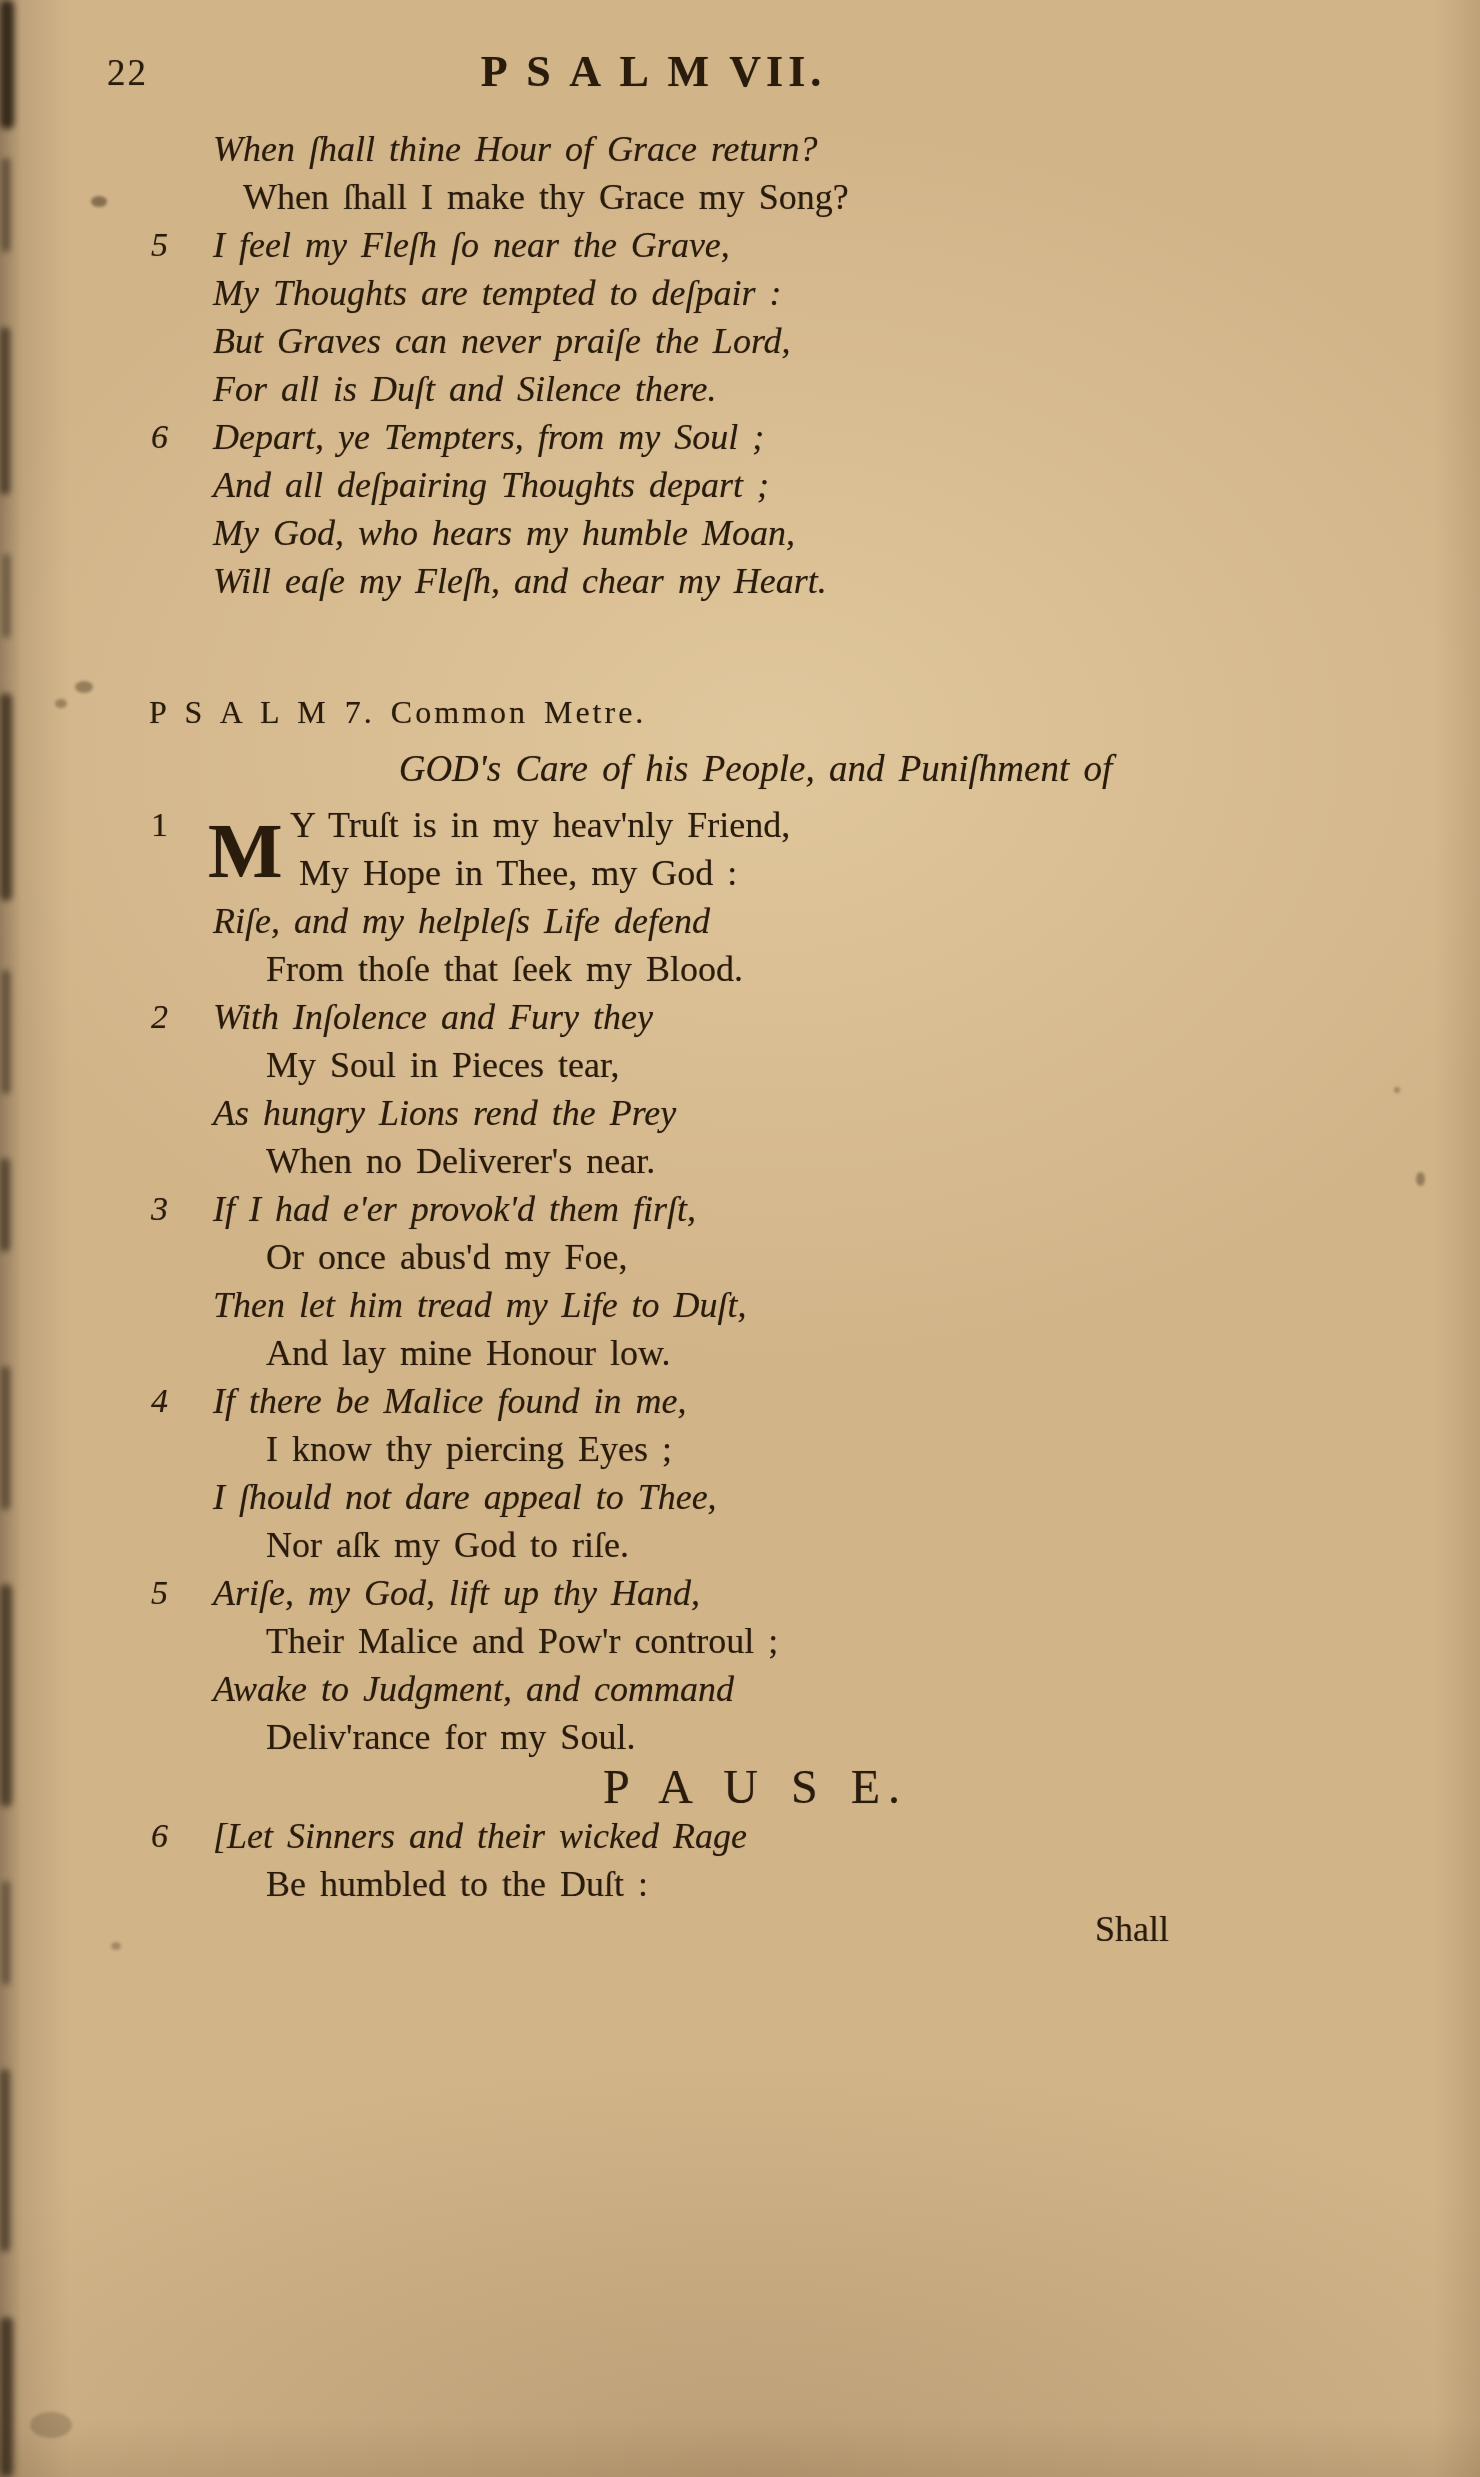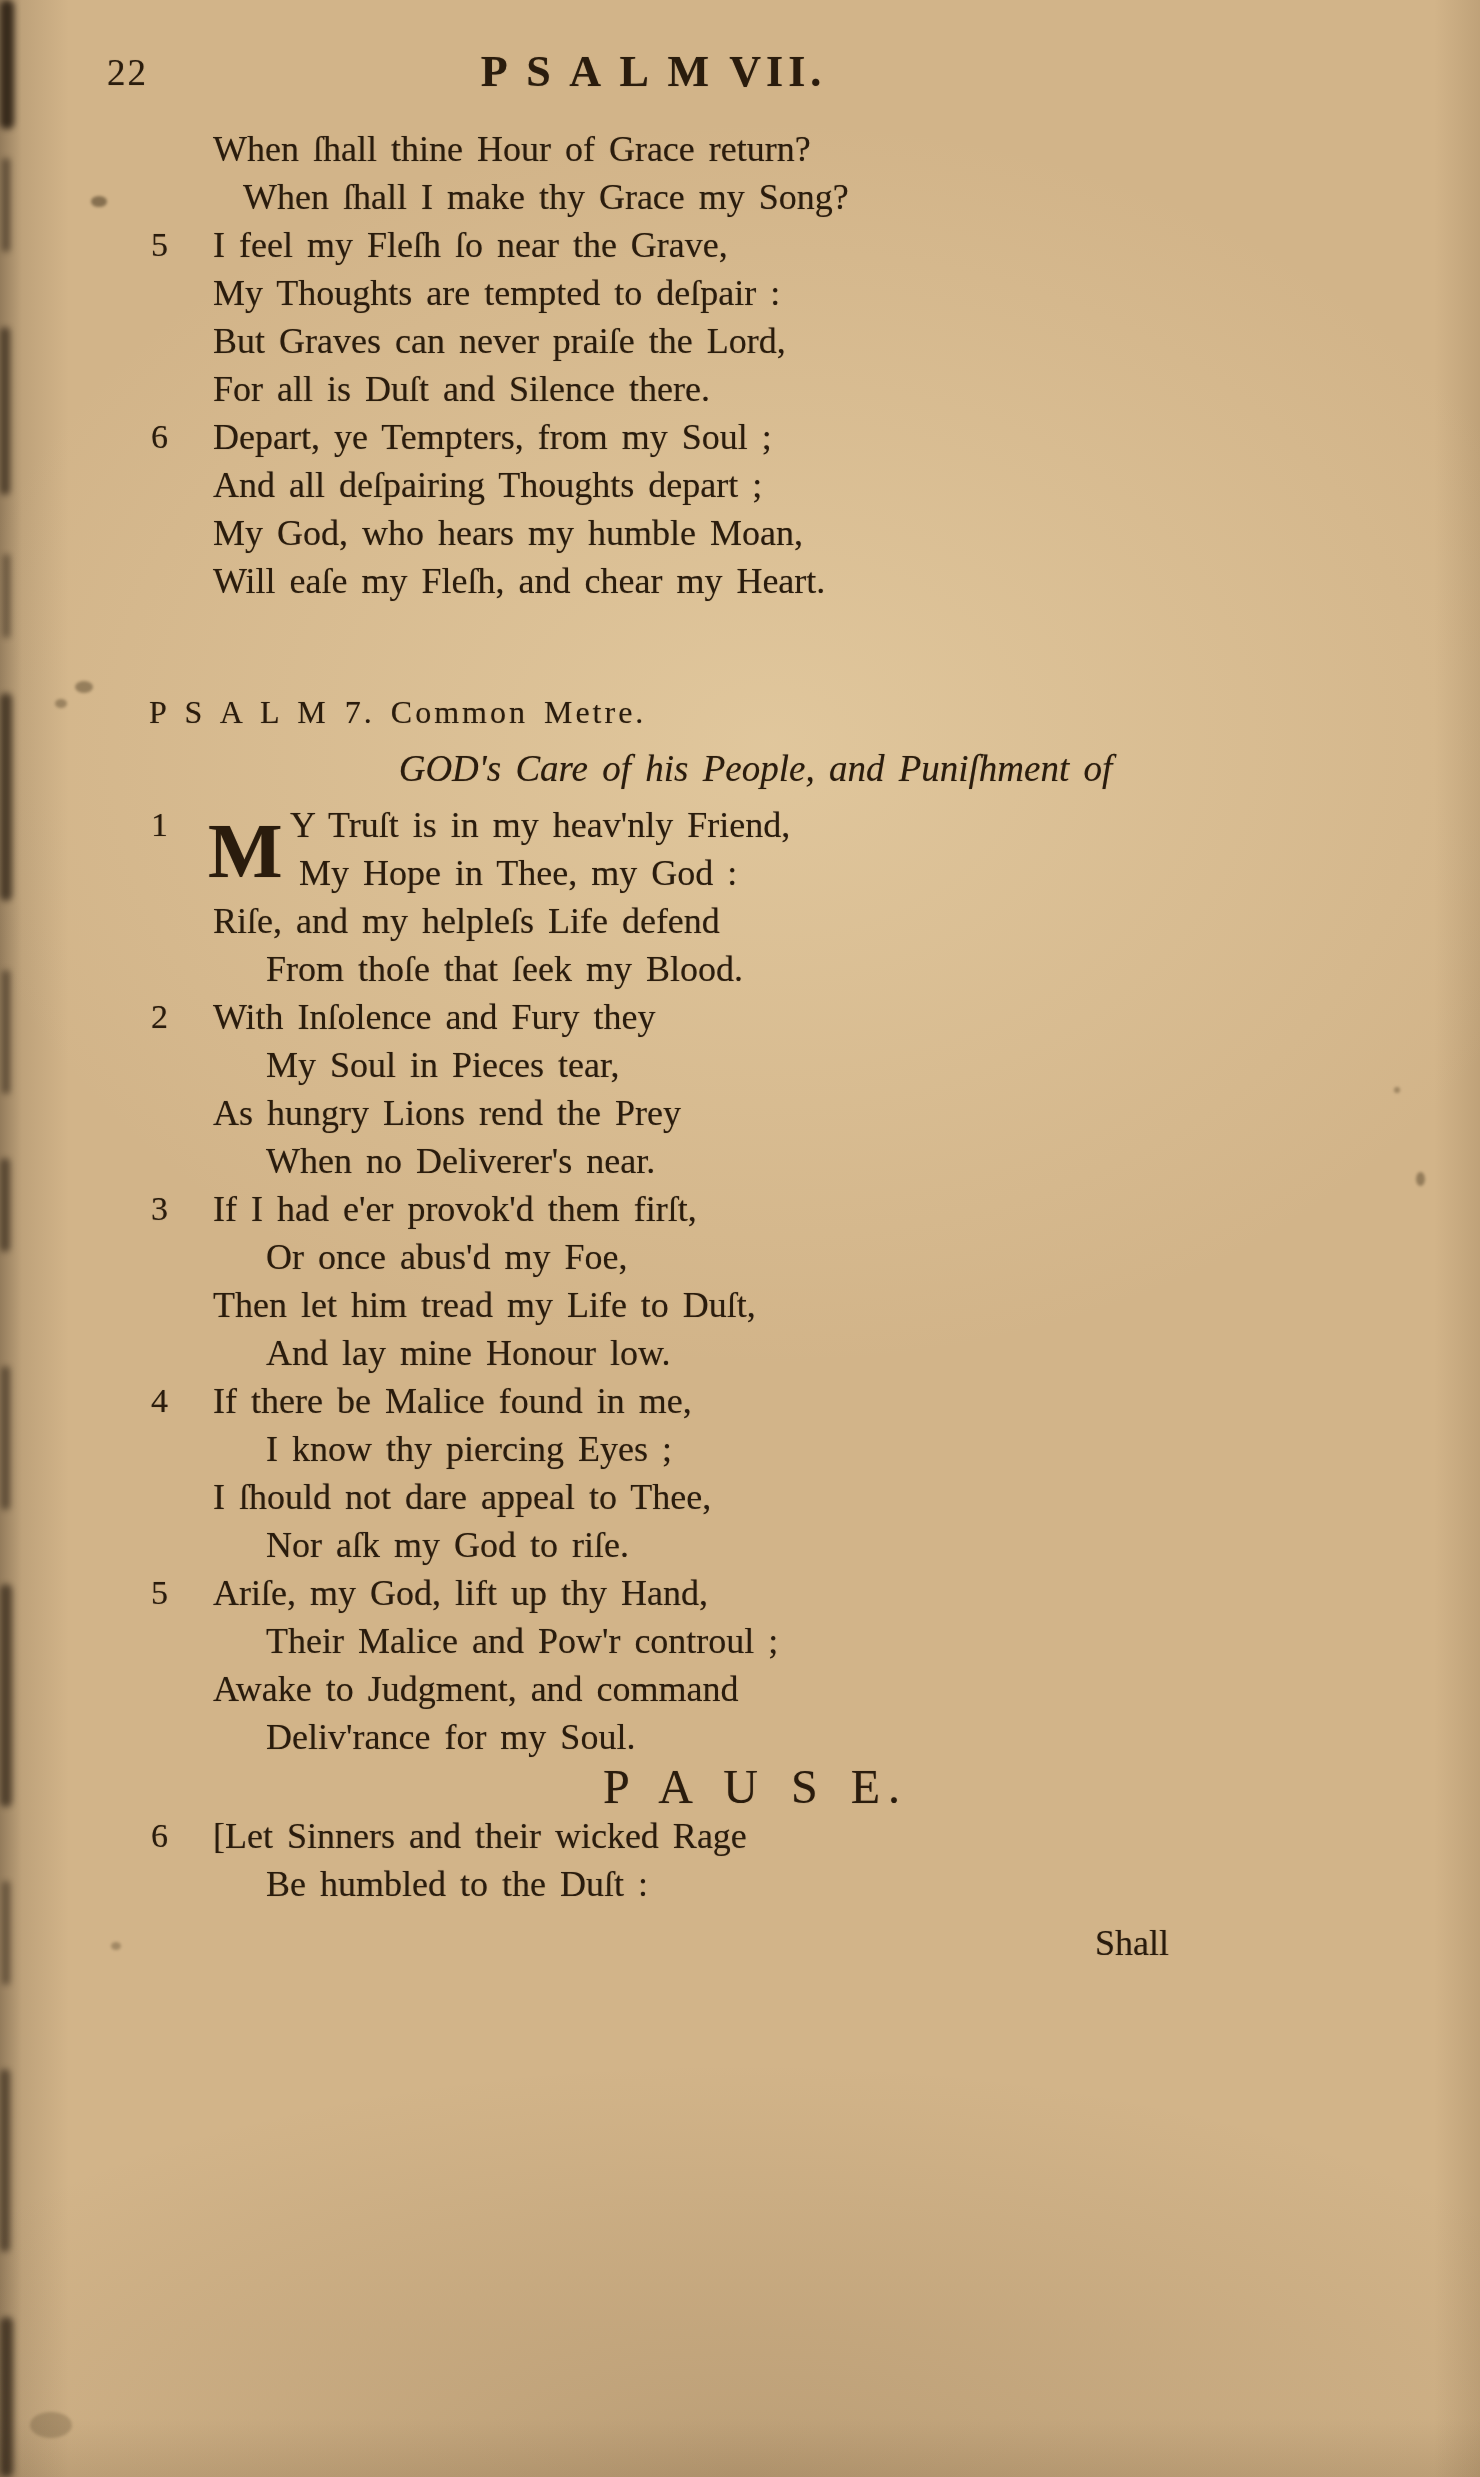--- a/index.html
+++ b/index.html
@@ -27,21 +27,21 @@
   }
   .header-title {
     position:absolute; left:0; top:46px; width:1307px;
     text-align:center; font-size:44px; letter-spacing:5px; font-weight:bold;
   }
 
   .content { position:absolute; left:149px; top:125px; width:1213px; font-size:36px; word-spacing:5px; }
 
   .line { position:relative; height:48px; line-height:48px; white-space:nowrap; }
   .line .vnum { position:absolute; left:2px; top:0; width:57px; font-size:34px; }
-  .ind-a { padding-left:64px; }
+  .ind-a { padding-left:64px;font-style:italic; }
   .ind-b { padding-left:117px; }
   .ind-c { padding-left:94px; }
 
   .psalm-head {
     margin-top:78px; height:59px; line-height:59px;
     text-align:left; padding-right:198px;
     font-size:32px; letter-spacing:3px; white-space:nowrap;
   }
   .subtitle { font-style:italic; font-size:37px; text-align:center; line-height:53px; white-space:nowrap; }
   .subtitle2 { font-style:italic; font-size:36px; text-align:center; line-height:53px; padding-right:59px; }
@@ -49,21 +49,21 @@
   .stanza-open { position:relative; margin-top:6px; }
   .dc {
     position:absolute; left:59px; top:4px;
     font-size:79px; line-height:91px; font-weight:bold;
   }
   .dc-line1 { padding-left:141px; }
   .dc-line2 { padding-left:150px; }
 
   .pause { height:51px; line-height:51px; text-align:center; font-size:48px; letter-spacing:8px; }
 
-  .catchword { margin-top:14px; text-align:right; padding-right:193px; font-size:36px; }
+  .catchword { text-align:right; padding-right:193px; font-size:36px; }
 
   .streak { position:absolute; background:#1d1309; border-radius:6px; filter:blur(3px); }
   .speck  { position:absolute; background:#4a3а22; background:#4a3a22; border-radius:50%; filter:blur(1.5px); }
 </style>
 </head>
 <body>
 
 <div class="page">
 
   <div class="streak" style="left:0;top:0;width:14px;height:129px;opacity:.8;"></div>

